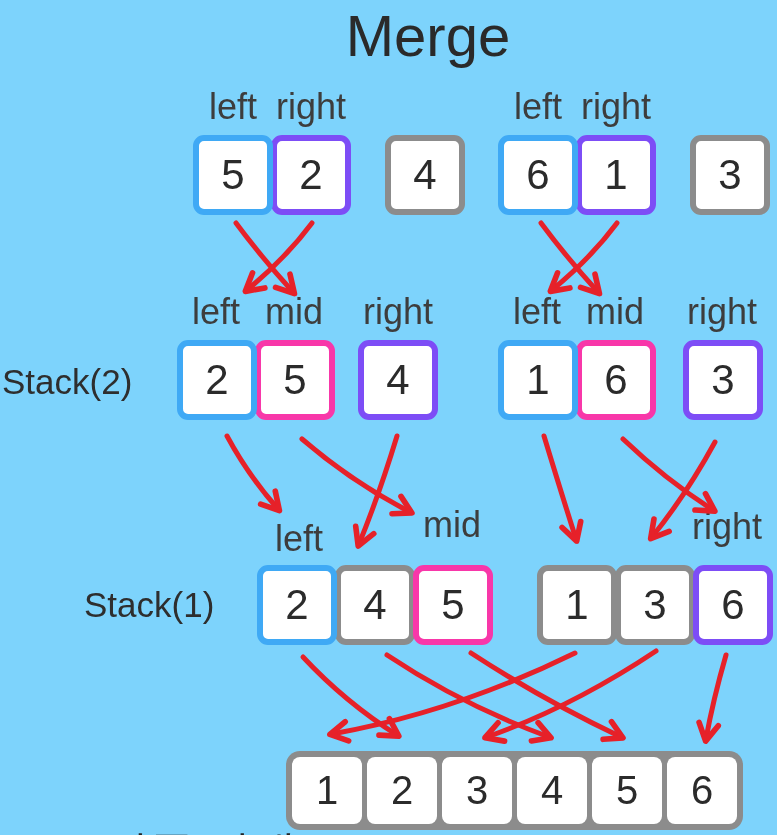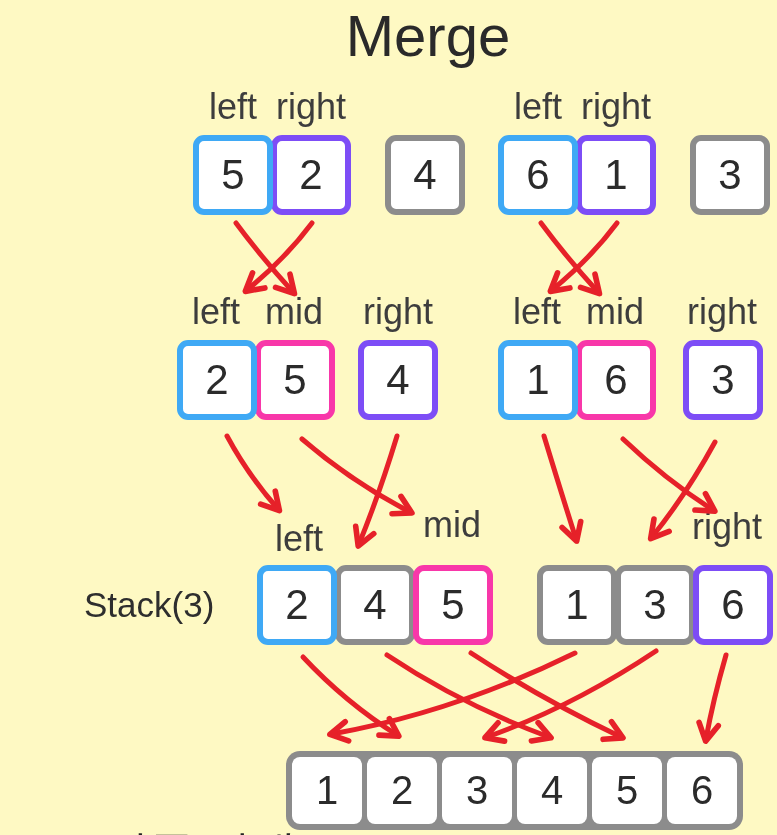--- a/index.html
+++ b/index.html
@@ -1,16 +1,16 @@
 <!DOCTYPE html>
 <html><head>
 <meta charset="utf-8">
 <style>
   html,body{margin:0;padding:0;background:#fff;}
-  #stage{position:relative;width:777px;height:835px;background:#fef9c3;overflow:hidden;
+  #stage{position:relative;width:777px;height:835px;background:#7dd3fc;overflow:hidden;
          font-family:"Liberation Sans","DejaVu Sans",sans-serif;}
   .title{position:absolute;top:2px;left:428px;transform:translateX(-50%);
          font-size:58px;font-weight:500;color:#2a2a2a;white-space:nowrap;}
   .rowlabel{position:absolute;font-size:35px;font-weight:500;color:#2e2e2e;white-space:nowrap;}
   .finallabel{position:absolute;font-size:45px;font-weight:400;color:#222;white-space:nowrap;margin-top:42px;}
   .sl{position:absolute;transform:translateX(-50%);font-size:36px;font-weight:500;
       color:#3d3d3d;white-space:nowrap;}
   .group{position:absolute;display:flex;}
   .cell{width:68px;height:68px;background:#fff;border:6px solid #8C8C8C;border-radius:11px;
         display:flex;align-items:center;justify-content:center;
@@ -55,41 +55,42 @@
     <div class="cell c-plain">3</div>
   </div>
 
   <div class="sl" style="left:216px;top:291px">left</div>
   <div class="sl" style="left:294px;top:291px">mid</div>
   <div class="sl" style="left:398px;top:291px">right</div>
   <div class="sl" style="left:537px;top:291px">left</div>
   <div class="sl" style="left:615px;top:291px">mid</div>
   <div class="sl" style="left:722px;top:291px">right</div>
 
+  <div class="rowlabel" style="left:2px;top:362px">Stack(2)</div>
 
   <div class="group" style="left:177px;top:340px">
     <div class="cell c-left">2</div>
     <div class="cell c-mid">5</div>
   </div>
   <div class="group" style="left:358px;top:340px">
     <div class="cell c-right">4</div>
   </div>
   <div class="group" style="left:498px;top:340px">
     <div class="cell c-left">1</div>
     <div class="cell c-mid">6</div>
   </div>
   <div class="group" style="left:683px;top:340px">
     <div class="cell c-right">3</div>
   </div>
 
   <div class="sl" style="left:299px;top:518px">left</div>
   <div class="sl" style="left:452px;top:504px">mid</div>
   <div class="sl" style="left:727px;top:506px">right</div>
 
-  <div class="rowlabel" style="left:84px;top:585px">Stack(3)</div>
+  <div class="rowlabel" style="left:84px;top:585px">Stack(1)</div>
 
   <div class="group" style="left:257px;top:565px">
     <div class="cell c-left">2</div>
     <div class="cell c-plain">4</div>
     <div class="cell c-mid">5</div>
   </div>
   <div class="group" style="left:537px;top:565px">
     <div class="cell c-plain">1</div>
     <div class="cell c-plain">3</div>
     <div class="cell c-right">6</div>

